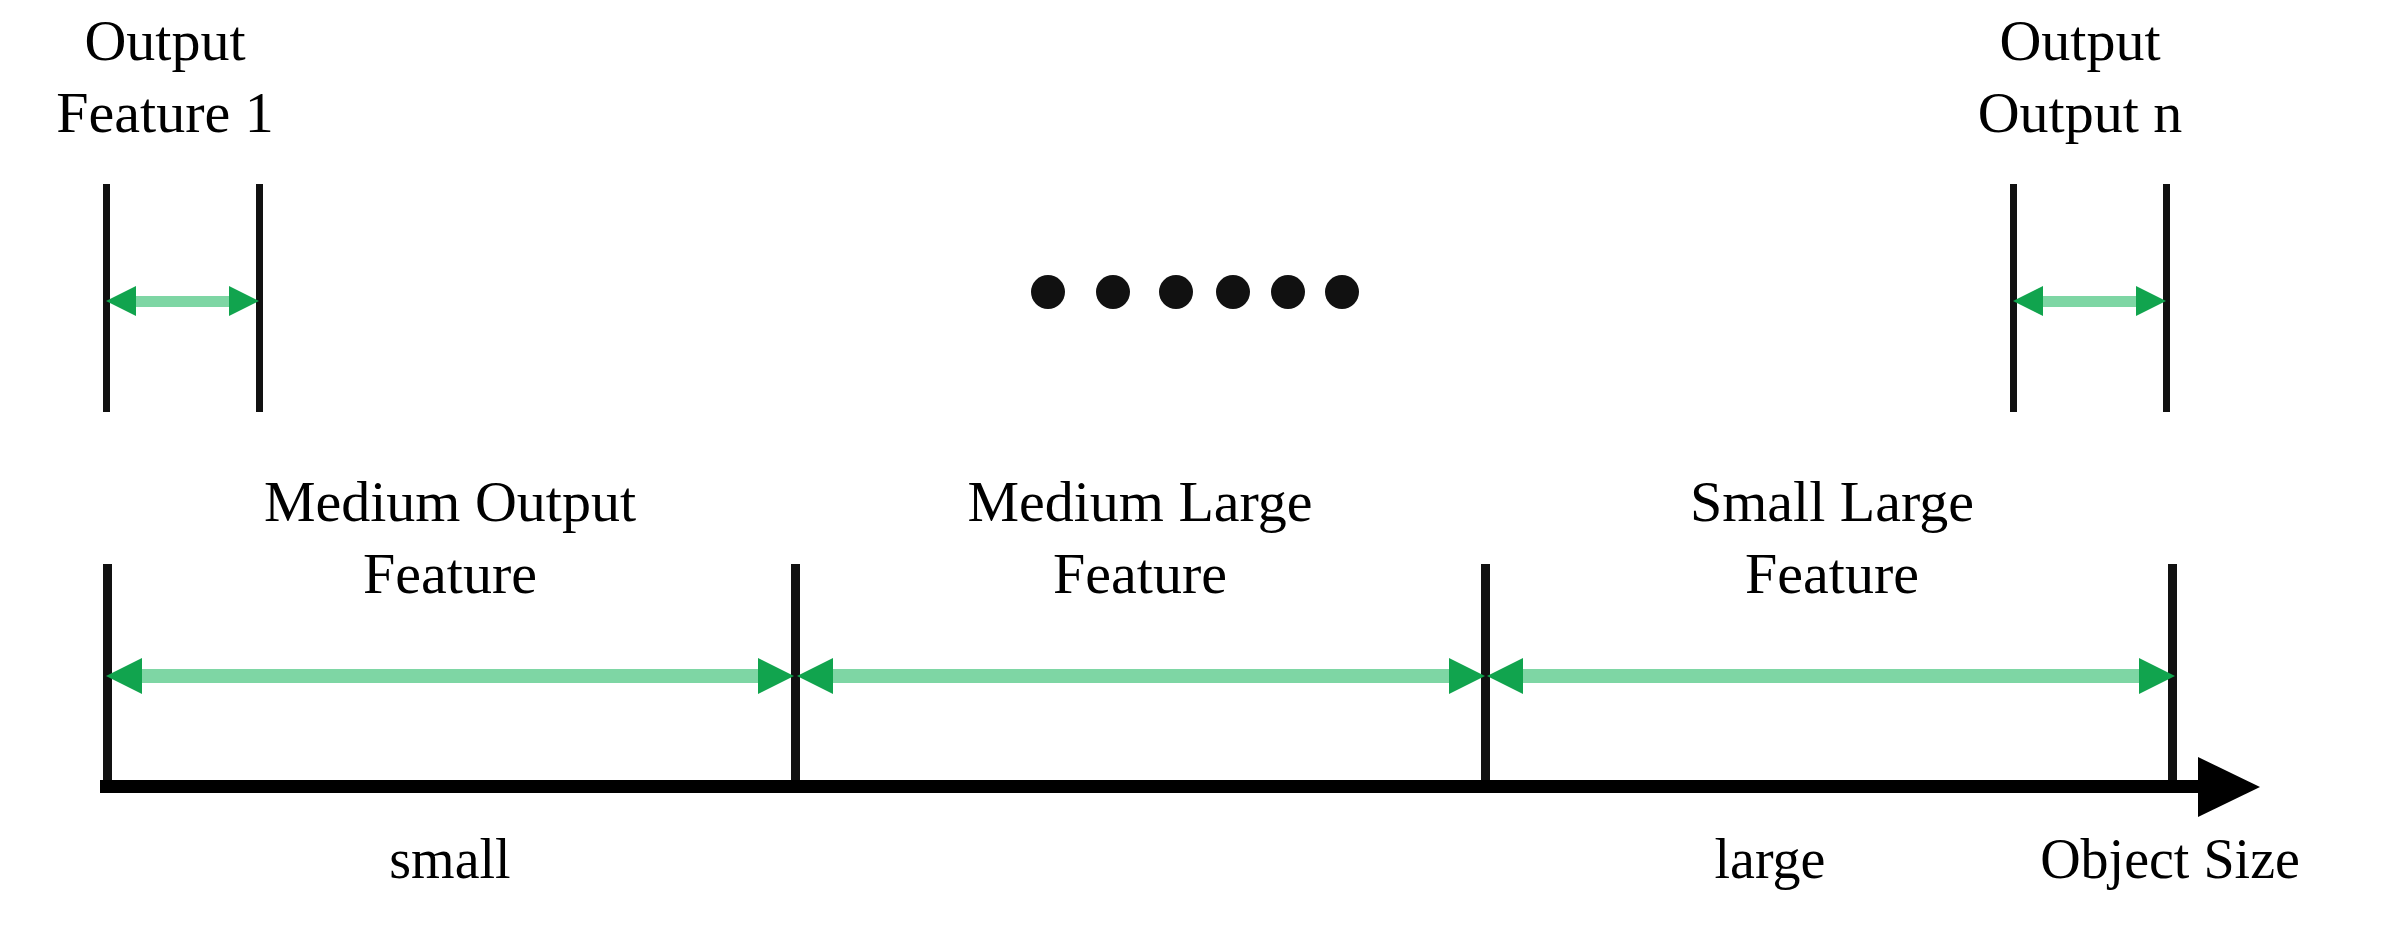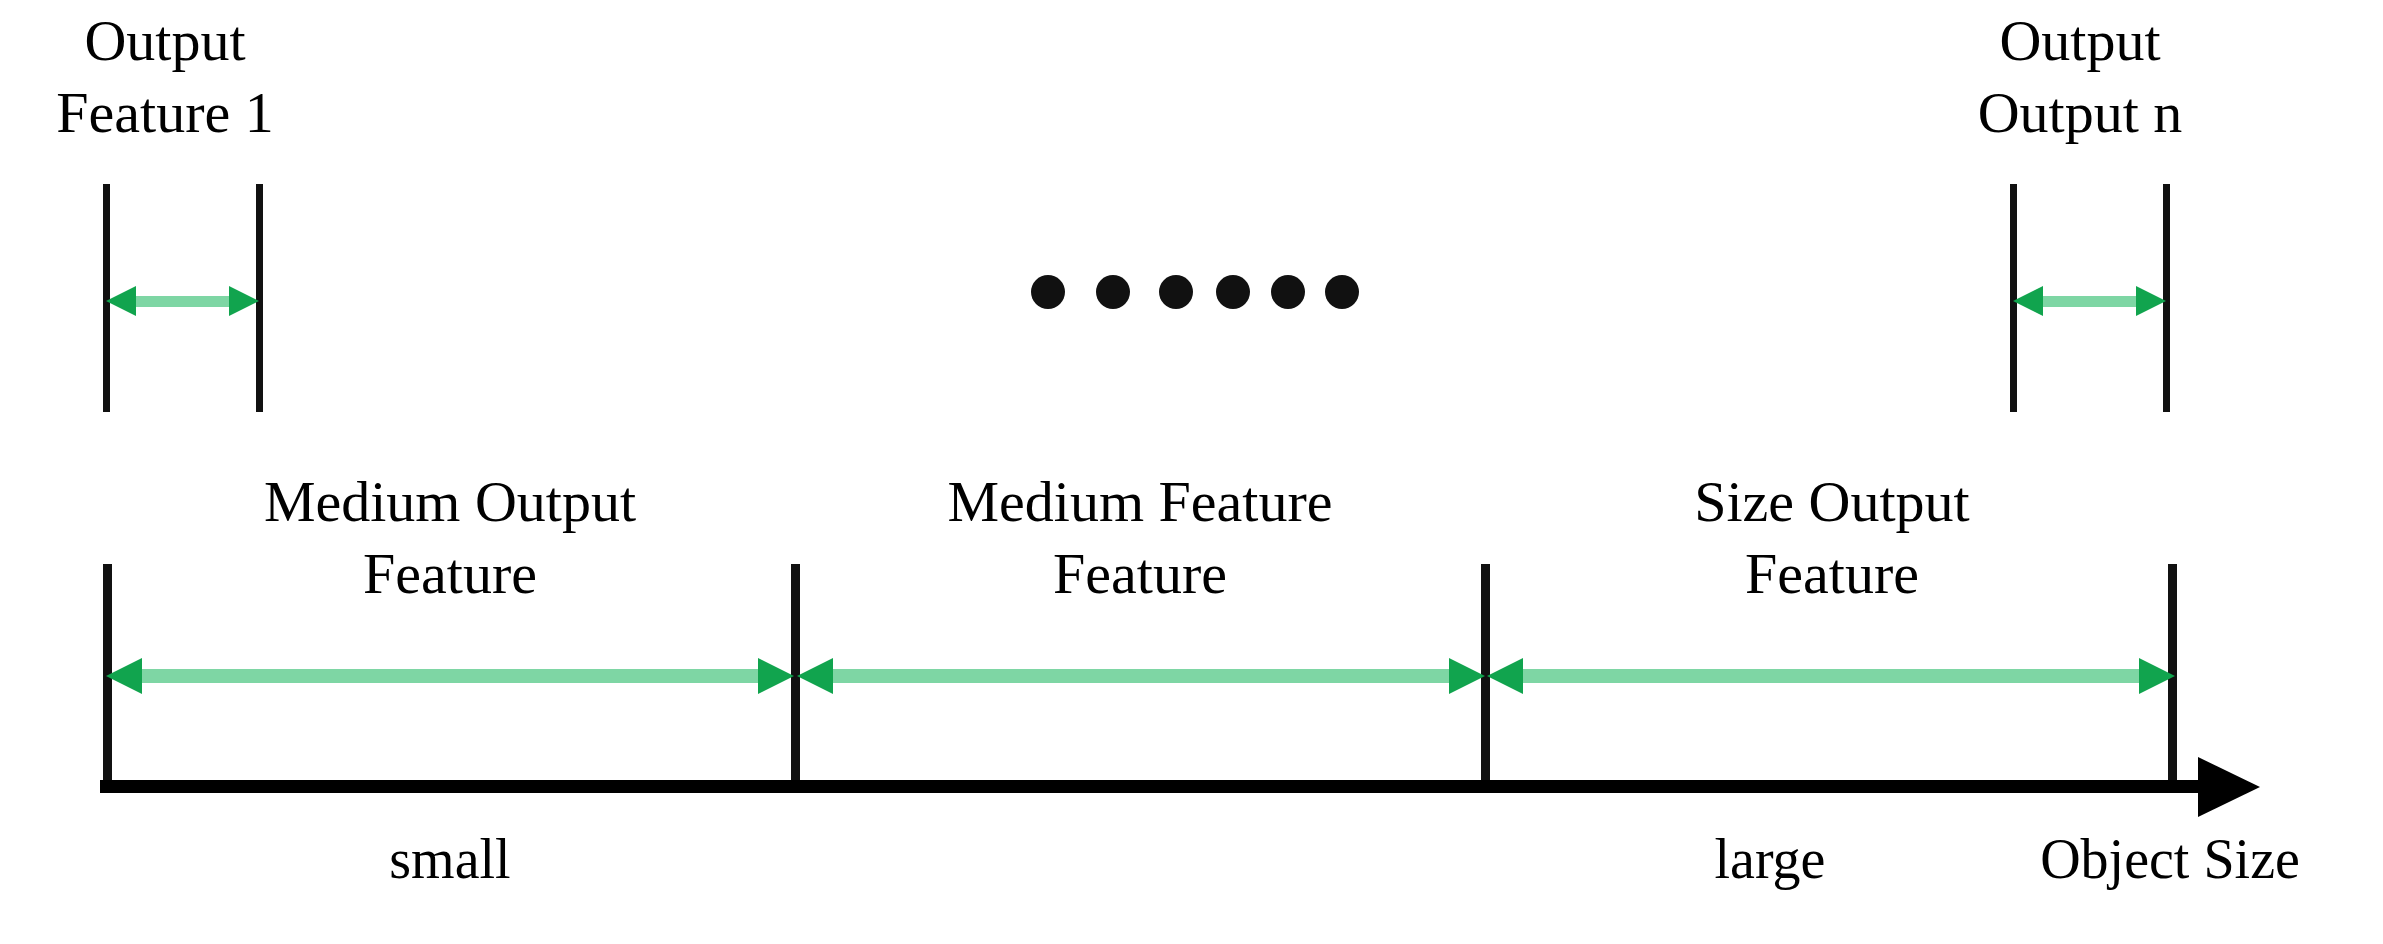--- a/index.html
+++ b/index.html
@@ -98,26 +98,26 @@
     <div class="headL" style="left:0px; top:5px; border-top:15px solid transparent; border-bottom:15px solid transparent; border-right:30px solid #11A44E;"></div>
     <div class="headR" style="right:0px; top:5px; border-top:15px solid transparent; border-bottom:15px solid transparent; border-left:30px solid #11A44E;"></div>
   </div>
 
   <div class="lbl two-line" style="left:110px; top:466px; width:680px;">
     <div>Medium Output</div>
     <div>Feature</div>
   </div>
 
   <div class="lbl two-line" style="left:795px; top:466px; width:690px;">
-    <div>Medium Feature</div>
+    <div>Medium Large</div>
     <div>Feature</div>
   </div>
 
   <div class="lbl two-line" style="left:1487px; top:466px; width:690px;">
-    <div>Size Output</div>
+    <div>Small Large</div>
     <div>Feature</div>
   </div>
 
   <div class="vtick" style="left:103px; top:564px; height:222px; width:9px;"></div>
   <div class="vtick" style="left:791px; top:564px; height:222px; width:9px;"></div>
   <div class="vtick" style="left:1481px; top:564px; height:222px; width:9px;"></div>
   <div class="vtick" style="left:2168px; top:564px; height:222px; width:9px;"></div>
 
   <div class="measure" style="left:106px; top:655px; width:688px; height:42px;">
     <div class="shaft" style="top:14px; height:14px; left:22px; right:22px;"></div>

